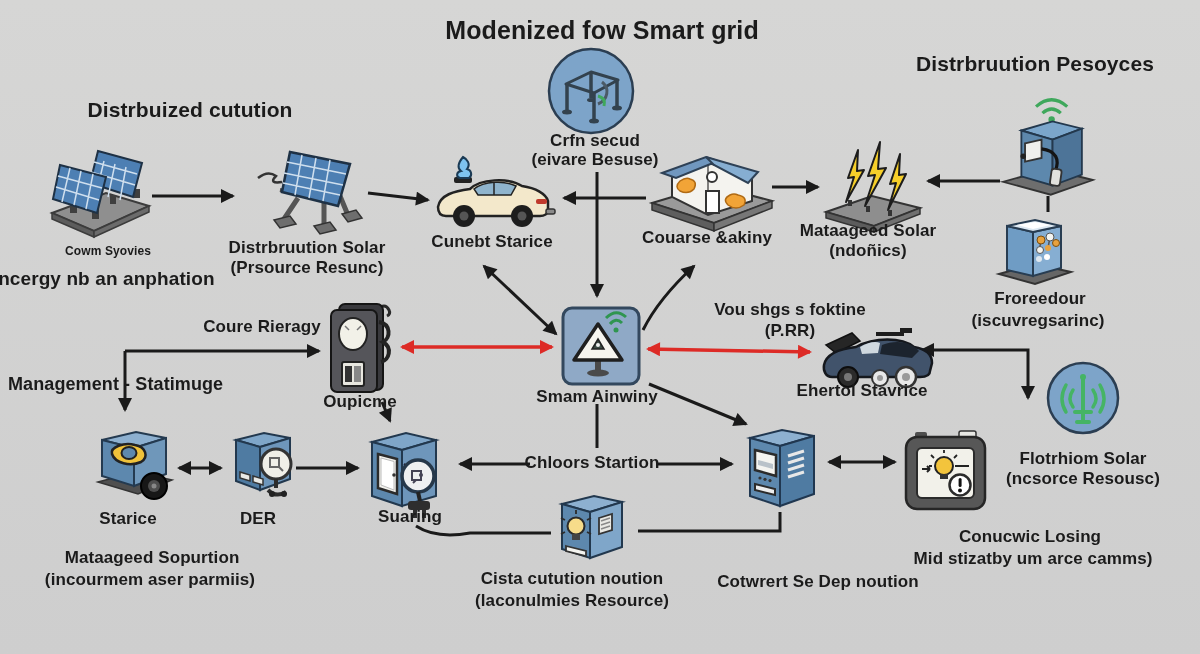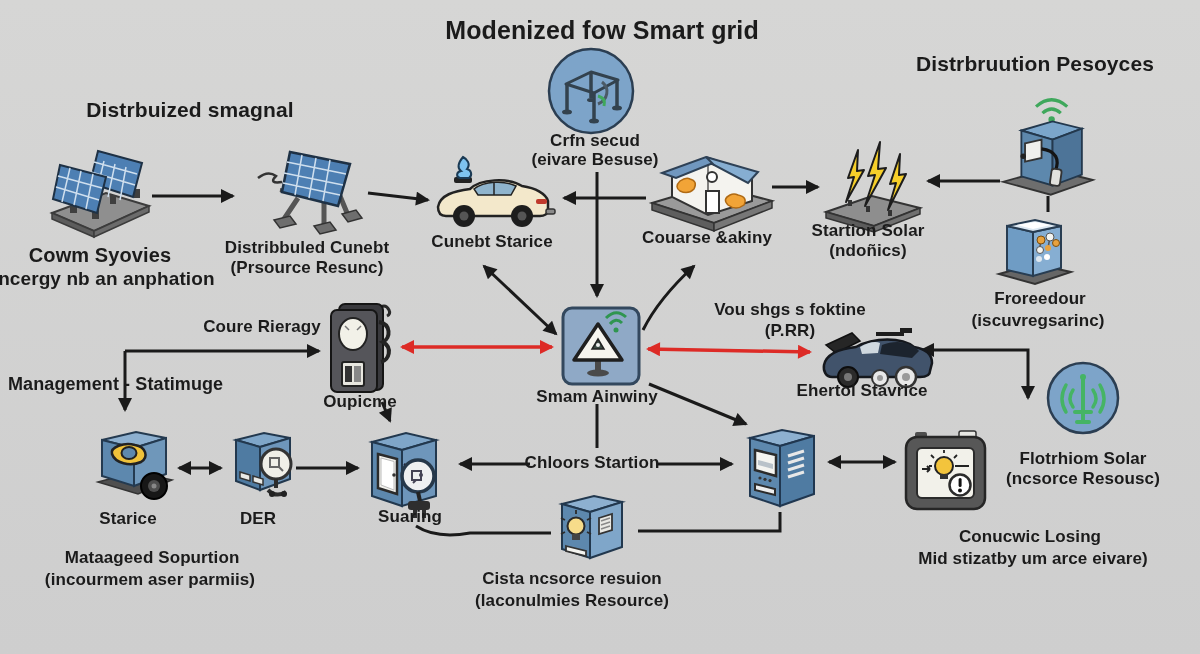--- a/index.html
+++ b/index.html
@@ -69,21 +69,21 @@
       <path d="M829,462 H895" marker-start="url(#mb)" marker-end="url(#mb)"></path>
     </g>
     <g stroke="#dd2b26" stroke-width="3.5" fill="none">
       <path d="M402,347 H552" marker-start="url(#mr)" marker-end="url(#mr)"></path>
       <path d="M648,349 L810,352" marker-start="url(#mr)" marker-end="url(#mr)"></path>
     </g>
   </svg>
 
   <div class="lbl t-title" style="left:602px;top:16px">Modenized fow Smart grid</div>
   <div class="lbl t-h2" style="left:1035px;top:52px">Distrbruution Pesoyces</div>
-  <div class="lbl t-h2" style="left:190px;top:98px">Distrbuized smagnal</div>
+  <div class="lbl t-h2" style="left:190px;top:98px">Distrbuized cutution</div>
   <div class="lbl t-left" style="left:8px;top:374px;font-size:18px">Management - Statimuge</div>
 
   <div class="icon" style="left:48px;top:145px">
     <svg width="105" height="95" viewBox="0 0 105 95">
       <polygon points="4,68 58,48 101,61 46,86" fill="#8f8f8f" stroke="#3c3c3c" stroke-width="2"></polygon>
       <polygon points="4,68 46,86 46,92 4,74" fill="#5c5c5c" stroke="#3c3c3c" stroke-width="1.5"></polygon>
       <polygon points="46,86 101,61 101,67 46,92" fill="#6b6b6b" stroke="#3c3c3c" stroke-width="1.5"></polygon>
       <rect x="62" y="50" width="6" height="9" fill="#3f3f3f"></rect>
       <rect x="86" y="44" width="6" height="9" fill="#3f3f3f"></rect>
       <polygon points="50,6 94,18 85,52 42,38" fill="#4d7fb3" stroke="#1e3145" stroke-width="2"></polygon>
@@ -357,34 +357,34 @@
       <circle cx="41" cy="38" r="9" fill="#f3c43c" stroke="#222" stroke-width="2"></circle>
       <path d="M41,25 v-3 M31,30 l-3,-3 M51,30 l3,-3 M29,38 h-3 M53,38 h3" stroke="#222" stroke-width="1.8"></path>
       <path d="M37,46 h8 v5 h-8 z" fill="#333"></path>
       <path d="M52,38 h14" stroke="#222" stroke-width="2"></path>
       <circle cx="57" cy="57" r="10.5" fill="#ffffff" stroke="#2b2b2b" stroke-width="2.5"></circle>
       <rect x="55.6" y="50" width="3" height="9" rx="1.5" fill="#111"></rect>
       <circle cx="57" cy="62.5" r="2" fill="#111"></circle>
     </svg>
   </div>
 
-  <div class="lbl" style="left:100px;top:244px;font-size:20px">Cowm Syovies</div>
+  <div class="lbl" style="left:108px;top:244px;font-size:12px">Cowm Syovies</div>
   <div class="lbl t-big" style="left:100px;top:268px">Encergy nb an anphation</div>
 
-  <div class="lbl" style="left:307px;top:238px">Distribbuled Cunebt</div>
+  <div class="lbl" style="left:307px;top:238px">Distrbruution Solar</div>
   <div class="lbl" style="left:307px;top:258px">(Prsource Resunc)</div>
 
   <div class="lbl" style="left:492px;top:232px">Cunebt Starice</div>
 
   <div class="lbl" style="left:595px;top:131px">Crfn secud</div>
   <div class="lbl" style="left:595px;top:150px">(eivare Besuse)</div>
 
   <div class="lbl" style="left:707px;top:228px">Couarse &amp;akiny</div>
 
-  <div class="lbl" style="left:868px;top:221px">Startion Solar</div>
+  <div class="lbl" style="left:868px;top:221px">Mataageed Solar</div>
   <div class="lbl" style="left:868px;top:241px">(ndoñics)</div>
 
   <div class="lbl" style="left:1040px;top:289px">Froreedour</div>
   <div class="lbl" style="left:1038px;top:311px">(iscuvregsarinc)</div>
 
   <div class="lbl" style="left:262px;top:317px">Coure Rieragy</div>
 
   <div class="lbl" style="left:360px;top:392px">Oupicme</div>
 
   <div class="lbl" style="left:597px;top:387px">Smam Ainwiny</div>
@@ -399,20 +399,21 @@
 
   <div class="lbl" style="left:128px;top:509px">Starice</div>
   <div class="lbl" style="left:258px;top:509px">DER</div>
   <div class="lbl" style="left:410px;top:507px">Suaring</div>
 
   <div class="lbl" style="left:152px;top:548px">Mataageed Sopurtion</div>
   <div class="lbl" style="left:150px;top:570px">(incourmem aser parmiis)</div>
 
   <div class="lbl" style="left:592px;top:453px">Chloors Startion</div>
 
-  <div class="lbl" style="left:572px;top:569px">Cista ncsorce resuion</div>
+  <div class="lbl" style="left:572px;top:569px">Cista cutution noution</div>
   <div class="lbl" style="left:572px;top:591px">(laconulmies Resource)</div>
 
+  <div class="lbl" style="left:818px;top:572px">Cotwrert Se Dep noution</div>
 
   <div class="lbl" style="left:1030px;top:527px">Conucwic Losing</div>
-  <div class="lbl" style="left:1033px;top:549px">Mid stizatby um arce eivare)</div>
+  <div class="lbl" style="left:1033px;top:549px">Mid stizatby um arce camms)</div>
 
 </div>
 
 </body></html>

